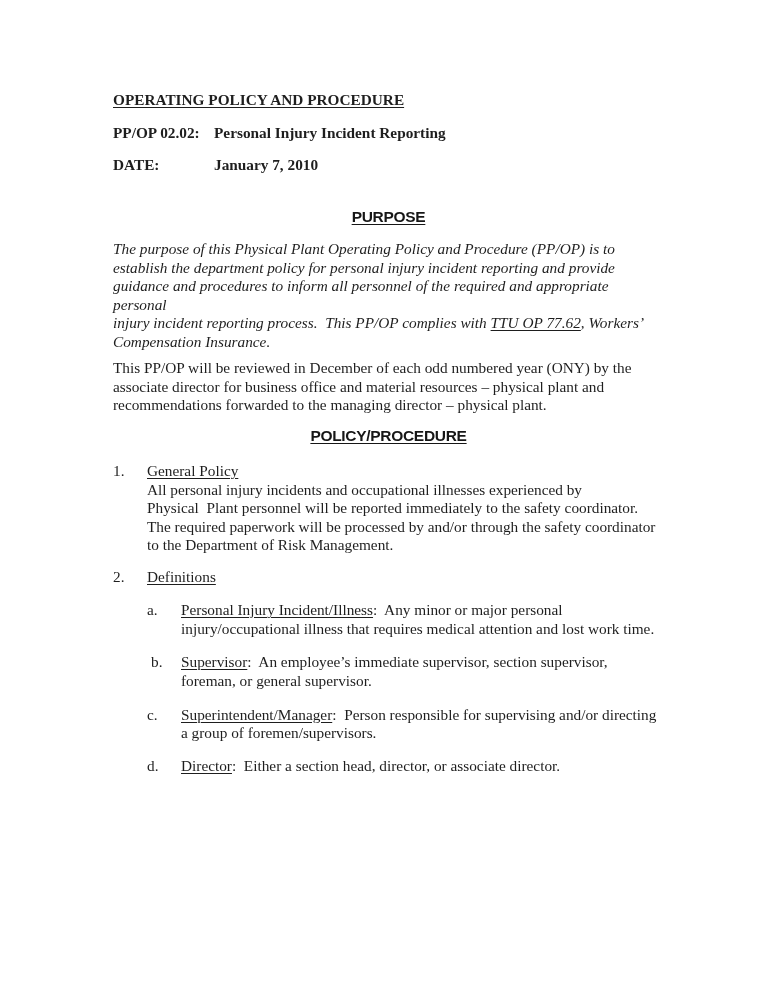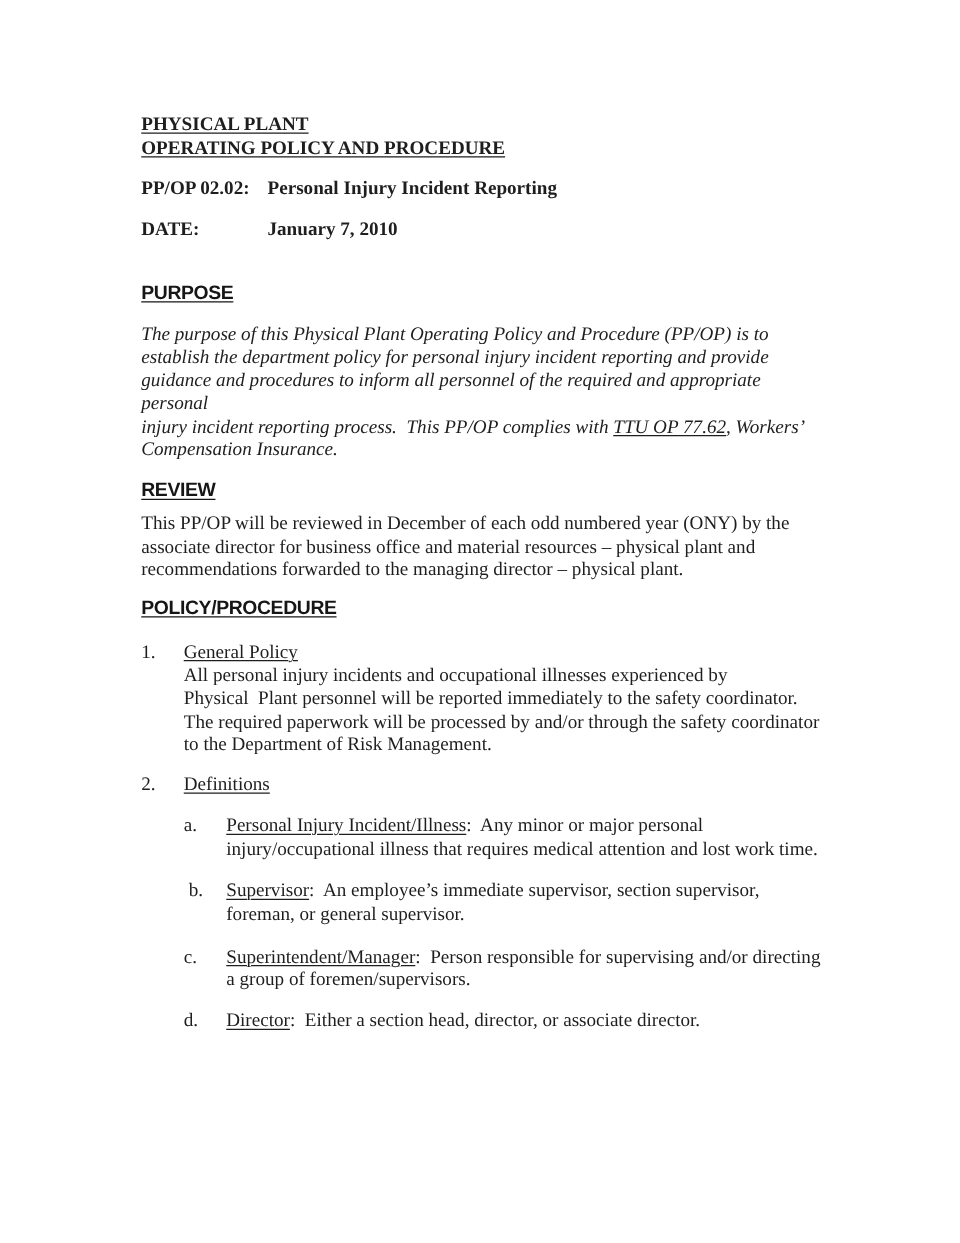--- a/index.html
+++ b/index.html
@@ -19,20 +19,21 @@
   .doc-header .title-line { font-weight: bold; }
   .meta-row { margin-top: 14px; font-weight: bold; }
   .meta-label { display: inline-block; width: 101px; }
   h2 {
     font-family: "Liberation Sans", sans-serif;
     font-size: 15.5px;
     font-weight: bold;
     line-height: 18.5px;
     letter-spacing: -0.3px;
     color: #161616;
+    text-align: center;
   }
   .h-purpose { margin-top: 33px; }
   .p-purpose { margin-top: 14px; font-style: italic; }
   .h-review { margin-top: 14px; }
   .p-review { margin-top: 8px; }
   .h-policy { margin-top: 12px; }
   .item { display: flex; }
   .item .marker { flex: 0 0 34px; }
   .item-1 { margin-top: 17px; }
   .item-1-body { margin-left: 34px; }
@@ -45,40 +46,38 @@
   .def-c { margin-top: 15.5px; }
   .def-d { margin-top: 14.5px; }
   .marker-shift { padding-left: 4px; }
 </style>
 </head>
 <body>
 
 <div class="page">
 
   <div class="doc-header">
-    <div class="title-line"><span class="u">PHYSICAL PLANT</span></div>
     <div class="title-line"><span class="u">OPERATING POLICY AND PROCEDURE</span></div>
   </div>
 
   <div class="meta-row">
     <span class="meta-label">PP/OP 02.02:</span><span>Personal Injury Incident Reporting</span>
   </div>
 
   <div class="meta-row">
     <span class="meta-label">DATE:</span><span>January 7, 2010</span>
   </div>
 
   <h2 class="h-purpose"><span class="u">PURPOSE</span></h2>
   <p class="pre p-purpose"><span>The purpose of this Physical Plant Operating Policy and Procedure (PP/OP) is to
 establish the department policy for personal injury incident reporting and provide
 guidance and procedures to inform all personnel of the required and appropriate personal
 injury incident reporting process.  This PP/OP complies with </span><span class="u">TTU OP 77.62</span><span>, Workers’
 Compensation Insurance.</span></p>
 
-  <h2 class="h-review"><span class="u">REVIEW</span></h2>
   <p class="pre p-review">This PP/OP will be reviewed in December of each odd numbered year (ONY) by the
 associate director for business office and material resources – physical plant and
 recommendations forwarded to the managing director – physical plant.</p>
 
   <h2 class="h-policy"><span class="u">POLICY/PROCEDURE</span></h2>
 
   <div class="item item-1">
     <span class="marker">1.</span>
     <div><span class="u">General Policy</span></div>
   </div>

